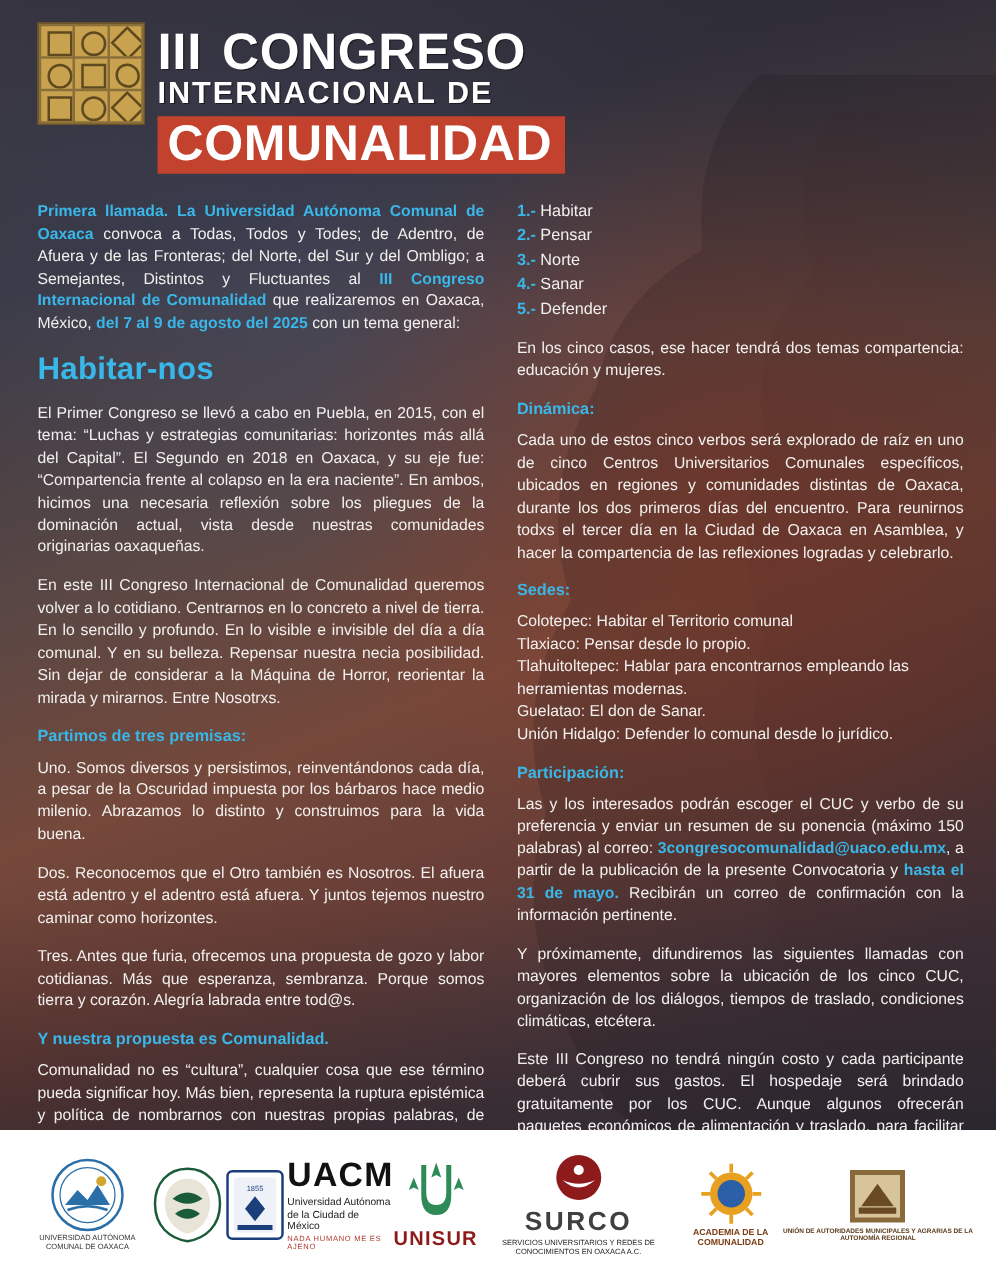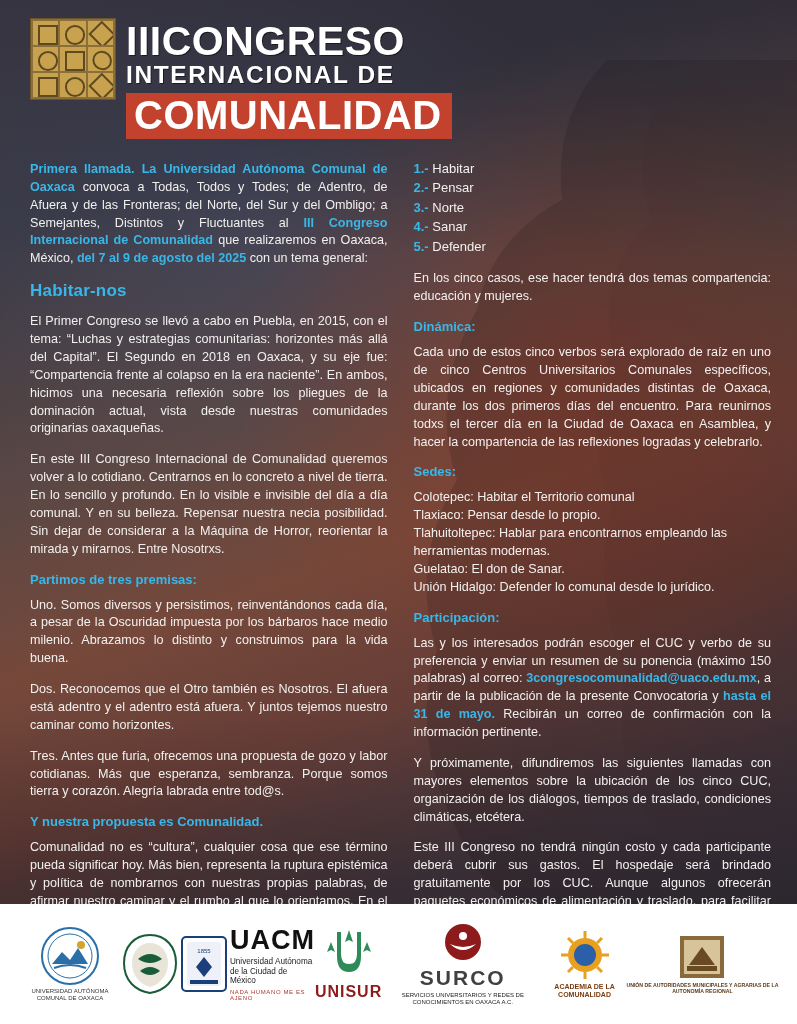--- a/index.html
+++ b/index.html
@@ -78,21 +78,21 @@
 
   .title-wrap { padding-top: 4px; }
   .t-congreso {
     font-size: 41px;
     font-weight: bold;
     letter-spacing: 0.5px;
     color: #ffffff;
     line-height: 0.95;
     text-shadow: 1px 1px 0 rgba(0,0,0,0.5);
   }
-  .t-congreso .iii { color:#ffffff; margin-right: 0; }
+  .t-congreso .iii { color:#ffffff; margin-right: 16px; }
   .t-internacional {
     font-size: 24.5px;
     font-weight: bold;
     color: #ffffff;
     letter-spacing: 1.6px;
     line-height: 1.1;
     margin-top: 1px;
     text-shadow: 1px 1px 0 rgba(0,0,0,0.5);
   }
   .t-comunalidad {
@@ -126,21 +126,21 @@
   .blue { color: #39b7e8; font-weight: bold; }
   .blue-head {
     color: #39b7e8;
     font-weight: bold;
     font-size: 13px;
     margin: 0 0 10px 0;
   }
   .big-blue {
     color: #39b7e8;
     font-weight: bold;
-    font-size: 17px;
+    font-size: 25px;
     margin: 2px 0 12px 0;
     letter-spacing: 0.2px;
   }
   .intro { margin-top: 10px; }
   .verb-list {
     list-style: none;
     margin: 0 0 14px 0;
     padding: 0;
   }
   .verb-list li {

